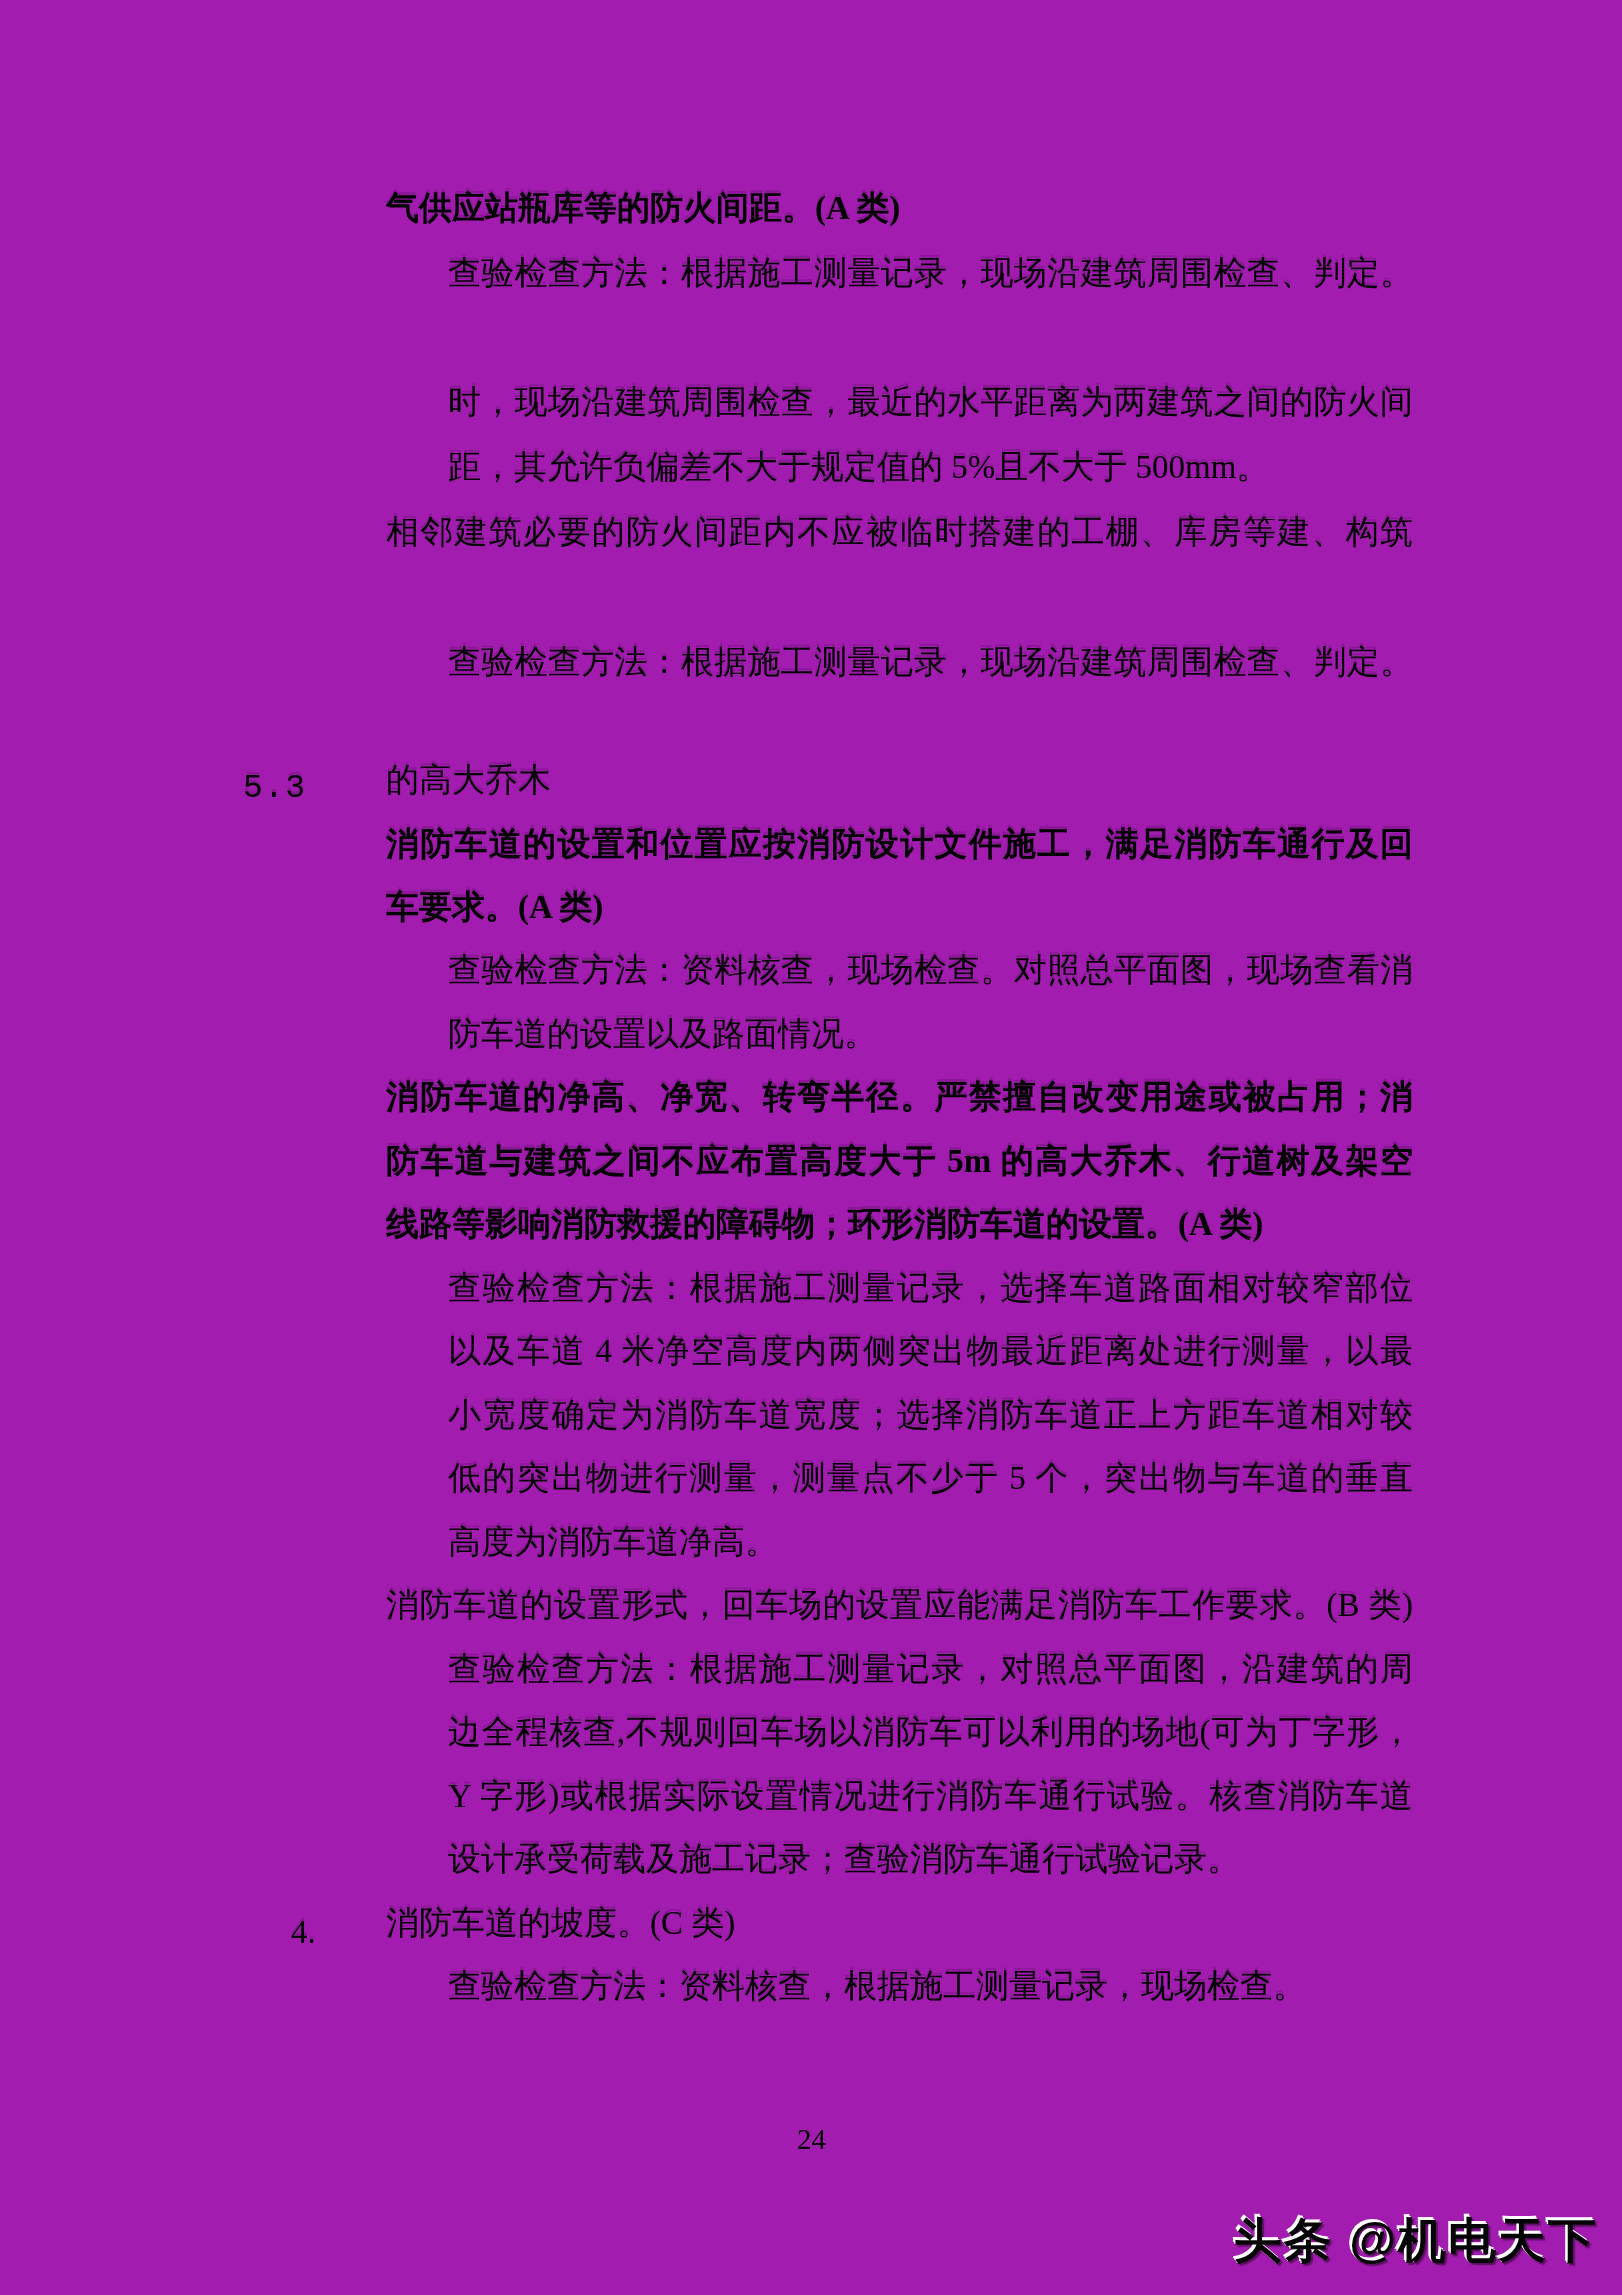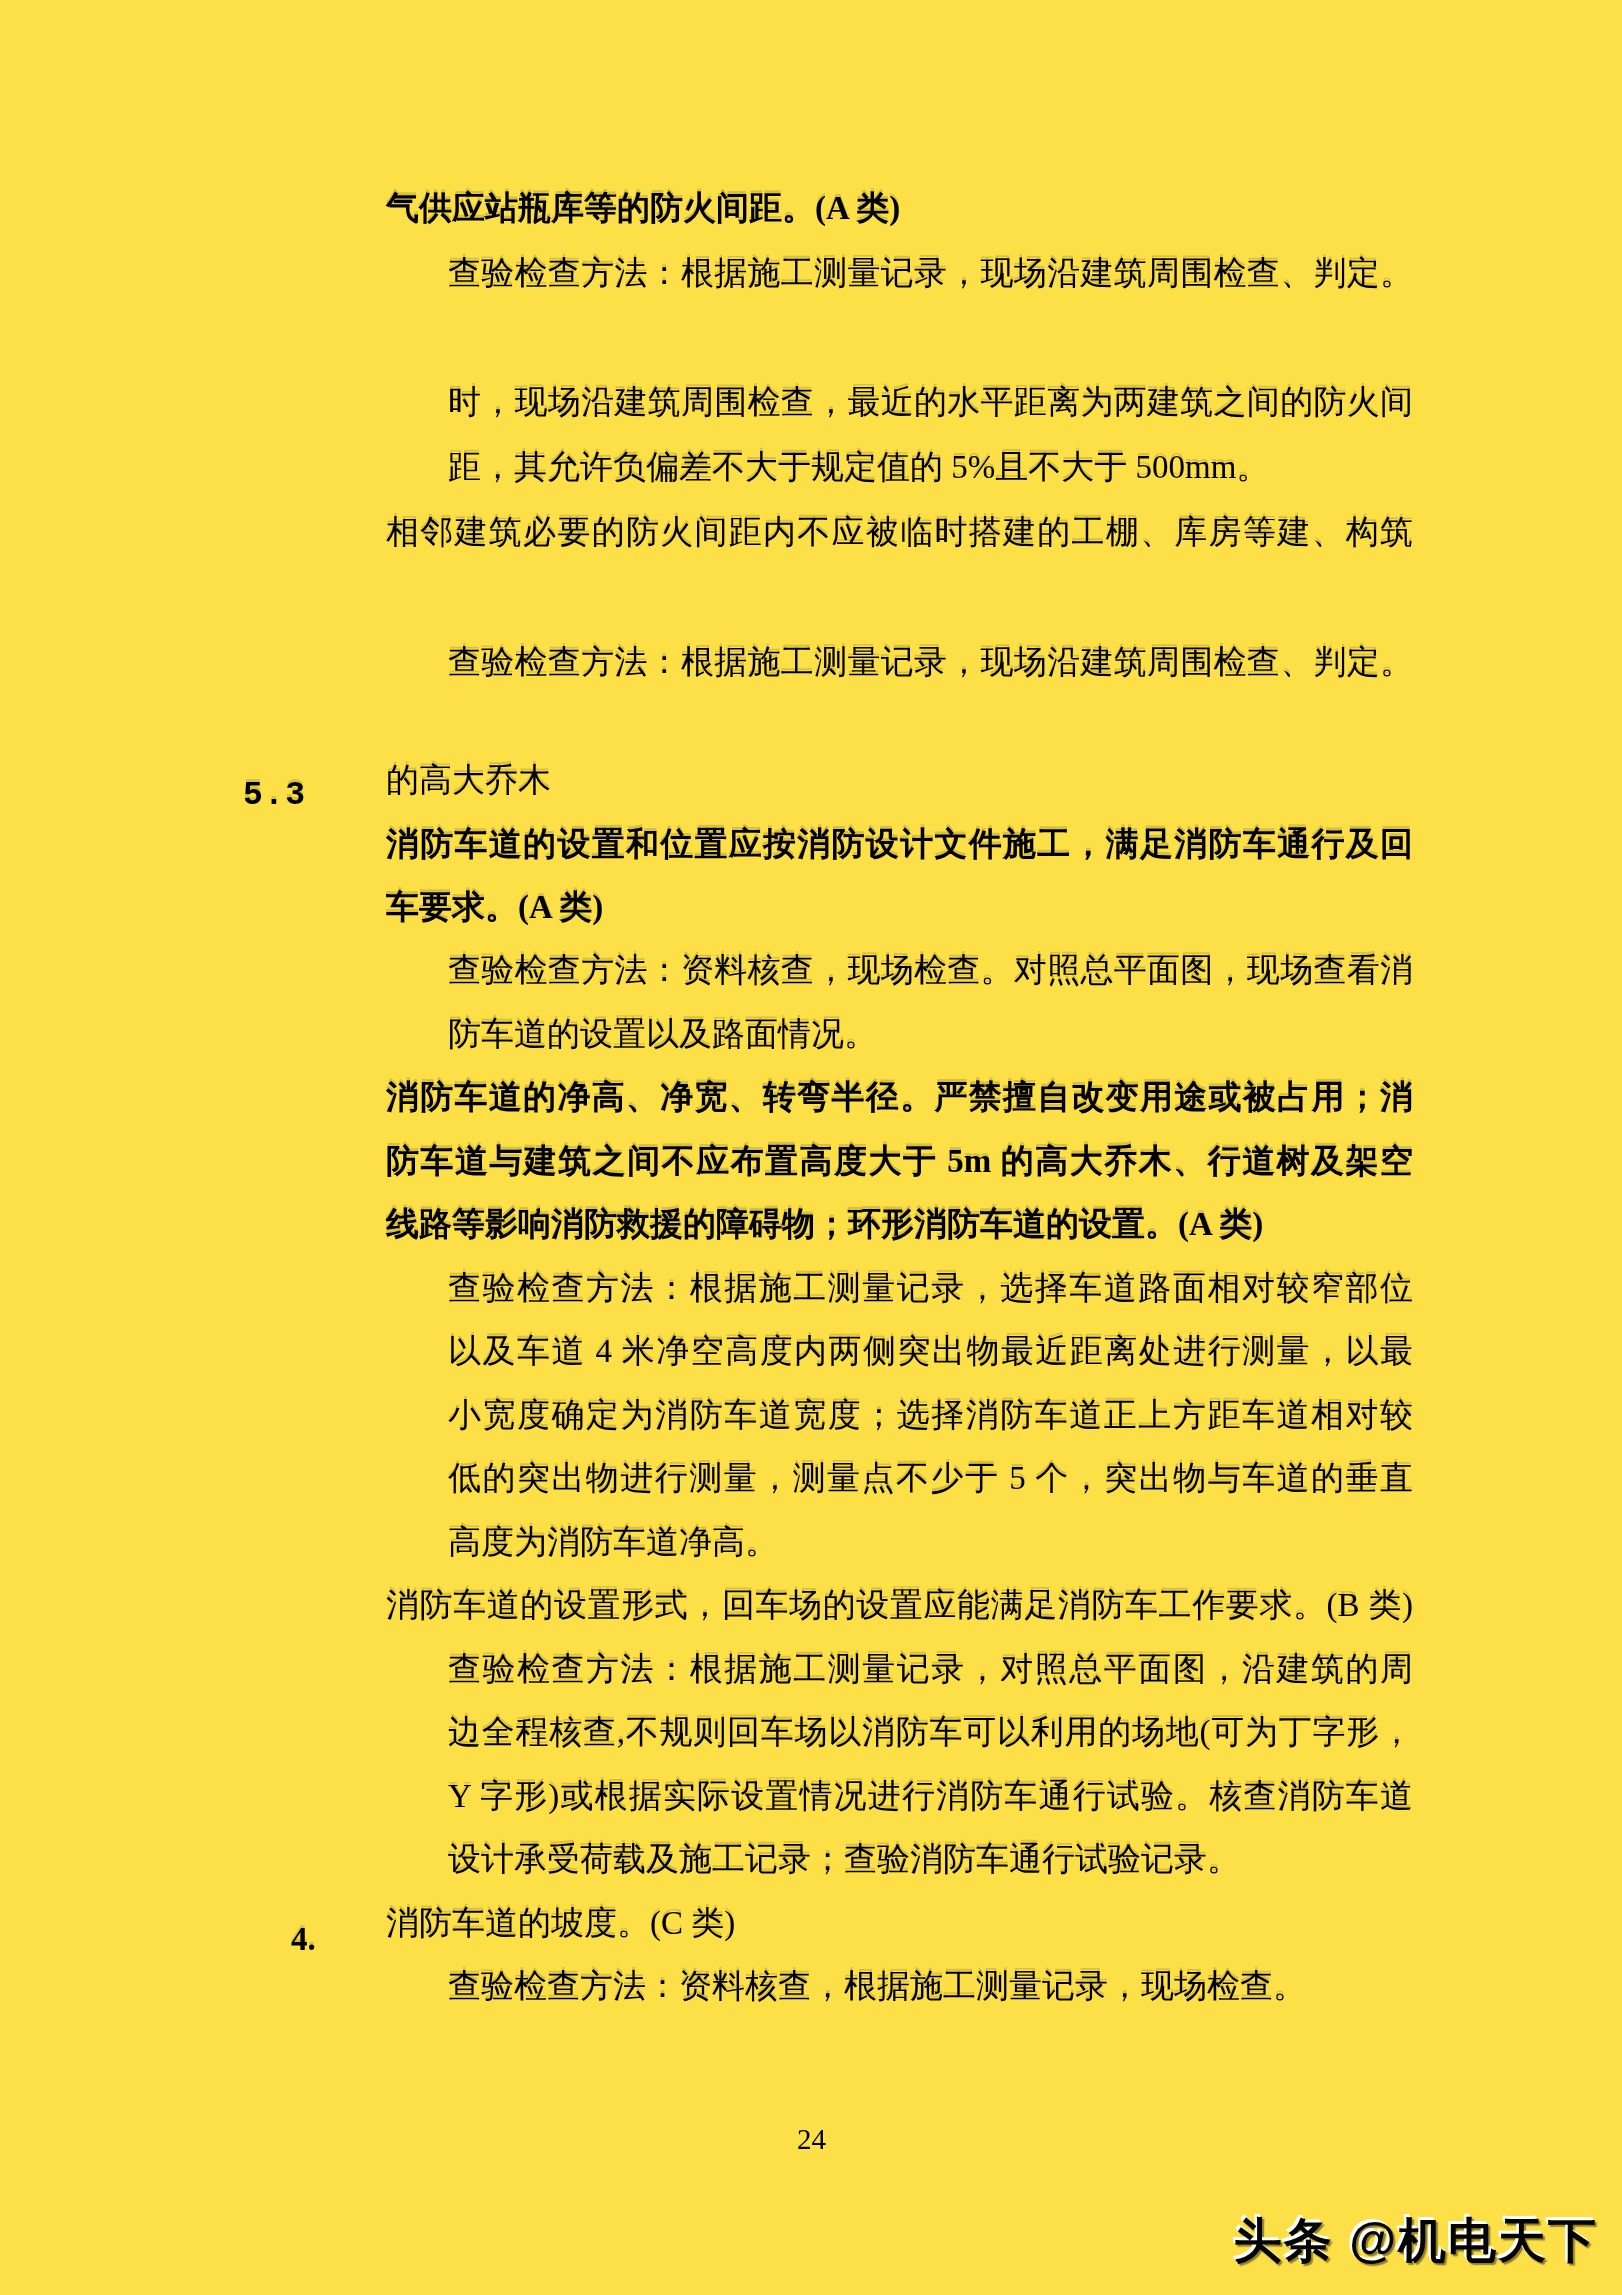--- a/index.html
+++ b/index.html
@@ -1,20 +1,20 @@
 <!DOCTYPE html>
 <html style="font-size:10.5px"><head>
 <meta charset="utf-8">
 <style>
   html,body{margin:0;padding:0;background:#ffffff;}
   .page{
     position:relative;
     width:1623px;
     height:2295px;
-    background:#fde047;
+    background:#a21caf;
     font-family:"Liberation Serif","DejaVu Serif",serif;
     color:#000000;
     overflow:hidden;
   }
   .line{
     position:absolute;
     font-size:33px;
     line-height:1.3;
     white-space:nowrap;
     color:#000;
@@ -24,22 +24,22 @@
   .ln-item,.ln-cont,.ln-sec{left:386px;}
   .ln-method{left:448px;}
   
   .fill{white-space:normal;text-align:justify;text-align-last:justify;overflow:hidden;max-height:46px;}
   .ln-item.fill,.ln-cont.fill{width:1027px;}
   .ln-method.fill{width:965px;}
   .b{font-weight:bold;}
   .num{
     position:absolute;
     left:-95px;
-    top:16px;
-    font-weight:bold;
+    top:9px;
+    font-weight:normal;
     text-shadow:0 -3.3px 0 rgba(0,0,0,0.14);
   }
   .num-sec{left:-143px;font-family:"Liberation Mono","DejaVu Sans Mono",monospace;letter-spacing:1.3px;}
   .page-number{
     position:absolute;
     left:0;right:0;
     top:2123px;
     text-align:center;
     font-size:29px;
     color:#000;

